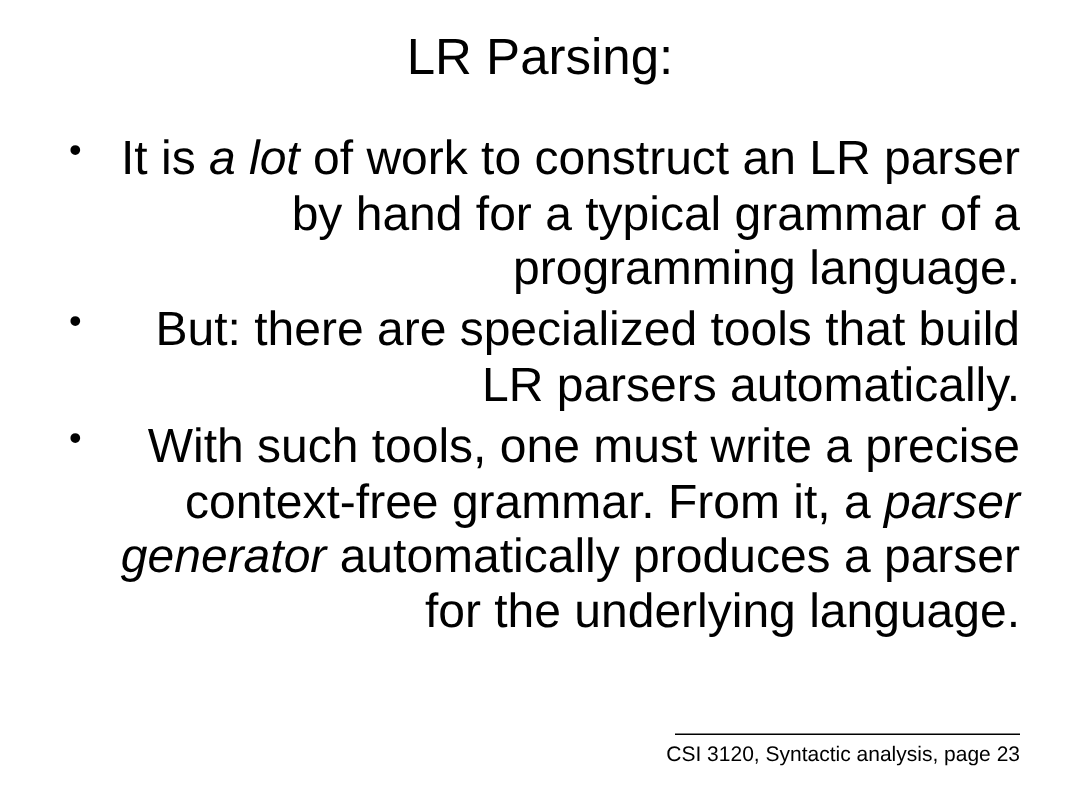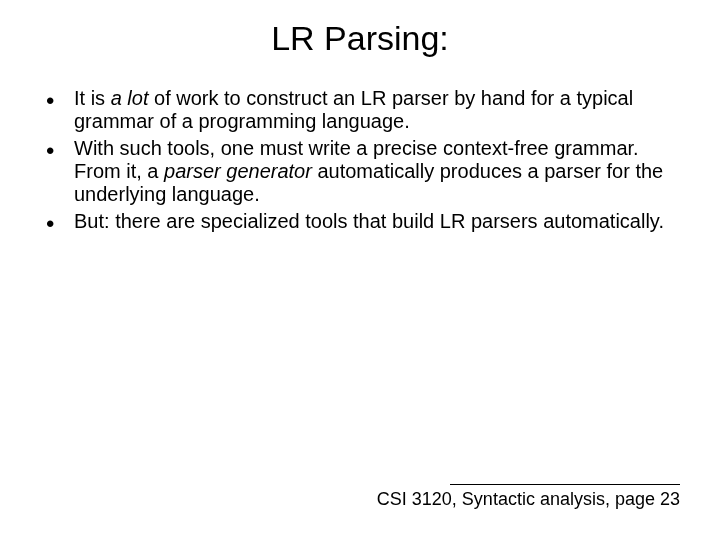--- a/index.html
+++ b/index.html
@@ -26,38 +26,39 @@
     font-weight: normal;
   }
   ul.bullets {
     list-style: none;
     margin: 0;
     padding: 0;
   }
   ul.bullets > li {
     position: relative;
     padding-left: 34px;
-    font-size: 20px;
+    font-size: 32px;
     line-height: 1.15;
     margin: 0 0 4px 0;
+    text-align: right;
   }
   ul.bullets > li::before {
     content: "•";
     position: absolute;
     left: 6px;
     top: 0;
     font-size: 24px;
   }
   .italic { font-style: italic; }
   .footer {
     position: absolute;
     right: 40px;
     bottom: 30px;
     text-align: right;
-    font-size: 18px;
+    font-size: 14px;
   }
   .footer .rule {
     border-top: 1px solid #000;
     width: 230px;
     margin: 0 0 4px auto;
   }
 </style>
 </head>
 <body>
 
@@ -65,24 +66,24 @@
 
   <h1 class="title">
     <span>LR Parsing:</span><br>
   </h1>
 
   <ul class="bullets">
     <li>
       <span>It is </span><span class="italic">a lot</span><span> of work to construct an LR parser by hand for a typical grammar of a programming language.</span>
     </li>
     <li>
-      <span>With such tools, one must write a precise context-free grammar. From it, a </span><span class="italic">parser generator</span><span> automatically produces a parser for the underlying language.</span>
+      <span>But: there are specialized tools that build LR parsers automatically.</span>
     </li>
     <li>
-      <span>But: there are specialized tools that build LR parsers automatically.</span>
+      <span>With such tools, one must write a precise context-free grammar. From it, a </span><span class="italic">parser generator</span><span> automatically produces a parser for the underlying language.</span>
     </li>
   </ul>
 
   <div class="footer">
     <div class="rule"></div>
     <span>CSI 3120, Syntactic analysis, page 23</span>
   </div>
 
 </div>
 

